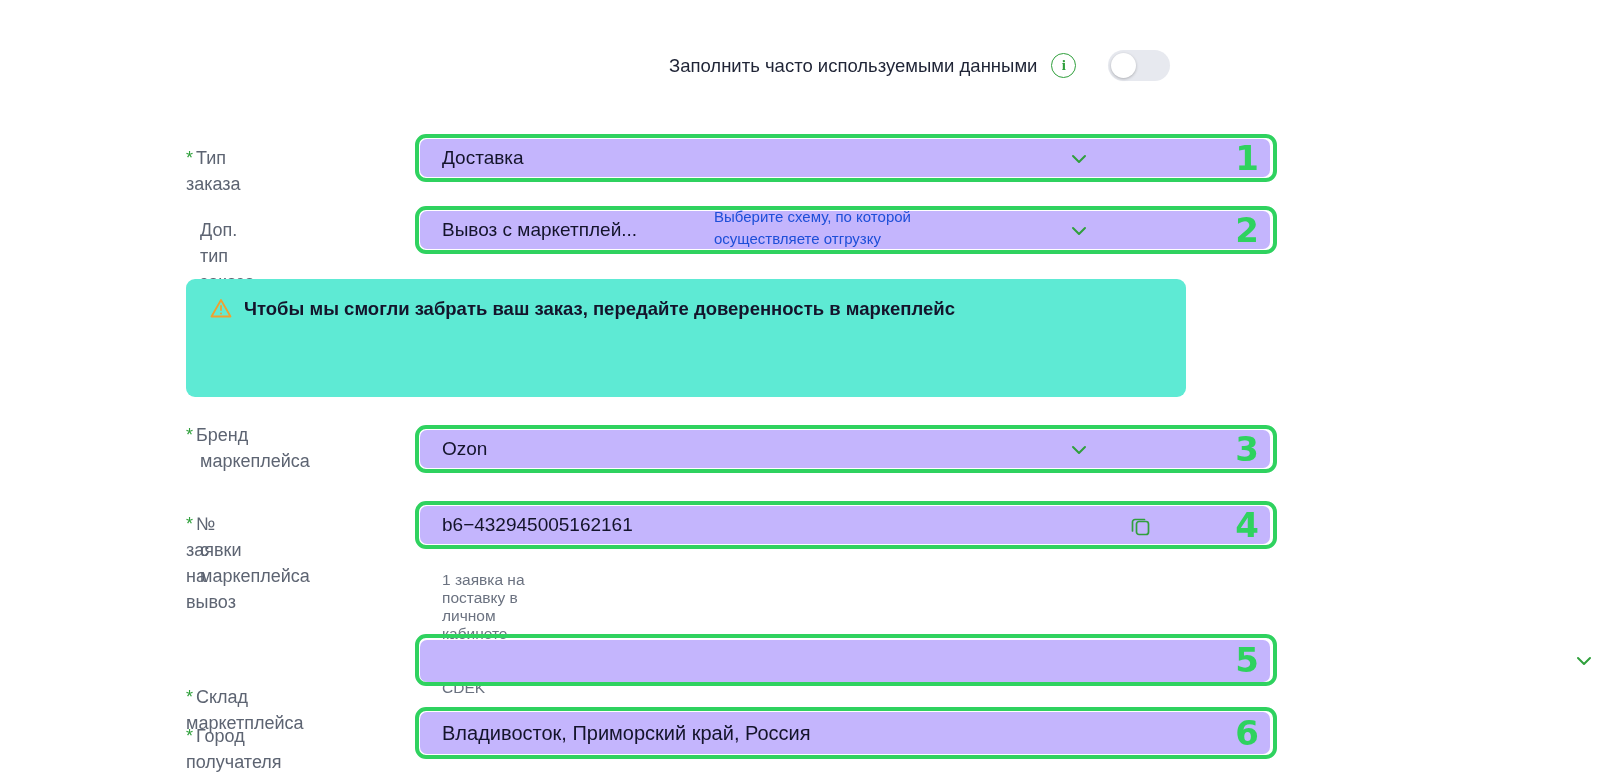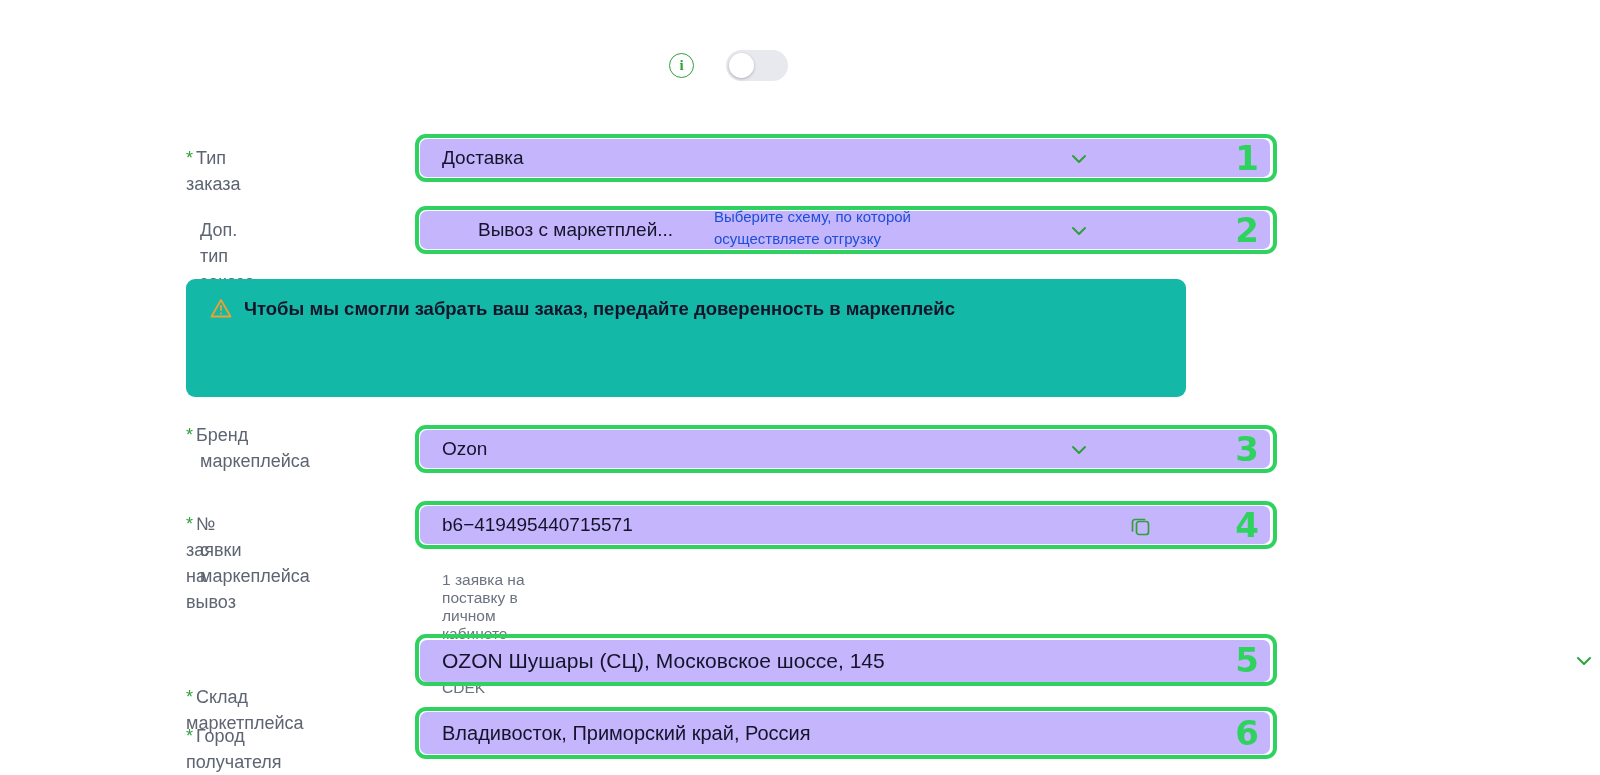--- a/index.html
+++ b/index.html
@@ -122,21 +122,21 @@
     color: #1d4ed8;
     line-height: 22px;
     width: 300px;
   }
 
   
   .notice {
     position: absolute;
     left: 186px; top: 279px;
     width: 1000px; height: 118px;
-    background: #14b8a6;
+    background: #5eead4;
     border-radius: 9px;
     padding: 18px 8px 0 24px;
   }
   .notice-title {
     font-size: 18.5px;
     font-weight: bold;
     color: #14142b;
     margin-left: 34px;
     line-height: 24px;
   }
@@ -170,20 +170,21 @@
     font-family: "DejaVu Sans", sans-serif;
   }
 </style>
 </head>
 <body>
 
 <div class="page">
 
   <div class="header">
     <div class="prefill-row">
+      <span class="prefill-label">Заполнить часто используемыми данными</span>
       <span class="info-icon">i</span>
       <span class="toggle">
         <span class="knob"></span>
       </span>
     </div>
   </div>
 
   <div class="form">
 
     <div class="row">
@@ -198,21 +199,21 @@
             </svg>
         </span>
       </div>
       <div class="anno" style="left:415px; top:134px; width:862px; height:48px;">
         <span class="num">1</span>
       </div>
     </div>
 
     <div class="row">
       <div class="label" style="left:200px; top:217px;">Доп. тип заказа</div>
-      <div class="field" style="left:420px; top:211px; width:850px; height:38px;padding-left:36px;">
+      <div class="field" style="left:420px; top:211px; width:850px; height:38px;">
         <span class="value">Вывоз с маркетплей...</span>
         <span class="chevron" style="left:650px; top:11px;">
           <svg width="18" height="18" viewBox="0 0 18 18">
               <path d="M3 6 L9 12 L15 6" fill="none" stroke="#30a03c" stroke-width="2" stroke-linecap="round" stroke-linejoin="round"></path>
             </svg>
         </span>
       </div>
       <div class="hint-orange" style="left:714px; top:206px;">Выберите схему, по которой осуществляете отгрузку</div>
       <div class="anno" style="left:415px; top:206px; width:862px; height:48px;">
         <span class="num">2</span>
@@ -247,40 +248,39 @@
         <span class="num">3</span>
       </div>
     </div>
 
     <div class="row">
       <div class="label" style="left:186px; top:511px;">
         <span class="star">*</span><span>№ заявки на вывоз</span>
       </div>
       <div class="label" style="left:200px; top:537px;">с маркеплейса</div>
       <div class="field" style="left:420px; top:506px; width:850px; height:38px;">
-        <span class="value">b6−419495440715571</span>
+        <span class="value">b6−432945005162161</span>
         <span class="copy-icon" style="top:9px;">
           <svg width="22" height="22" viewBox="0 0 22 22">
               <rect x="6.5" y="6.5" width="12" height="13" rx="2.5" fill="none" stroke="#30a03c" stroke-width="1.7"></rect>
               <path d="M14.5 4.5 H5 a2.5 2.5 0 0 0 -2.5 2.5 V16" fill="none" stroke="#30a03c" stroke-width="1.7" stroke-linecap="round"></path>
             </svg>
         </span>
       </div>
       <div class="hint" style="left:442px; top:571px;">1 заявка на поставку в личном кабинете маркетплейса = 1 заказ CDEK</div>
       <div class="anno" style="left:415px; top:501px; width:862px; height:48px;">
         <span class="num">4</span>
       </div>
     </div>
 
     <div class="row">
       <div class="label" style="left:186px; top:684px;">
         <span class="star">*</span><span>Склад маркетплейса</span>
       </div>
       <div class="field" style="left:420px; top:640px; width:850px; height:42px;">
-        <span class="value" style="font-size:21px;">OZON Шушары (СЦ), Московское шоссе, 145</span>
         <span class="chevron" style="left:1155px; top:12px;">
           <svg width="18" height="18" viewBox="0 0 18 18">
               <path d="M3 6 L9 12 L15 6" fill="none" stroke="#30a03c" stroke-width="2" stroke-linecap="round" stroke-linejoin="round"></path>
             </svg>
         </span>
       </div>
       <div class="anno" style="left:415px; top:634px; width:862px; height:52px;">
         <span class="num">5</span>
       </div>
     </div>

